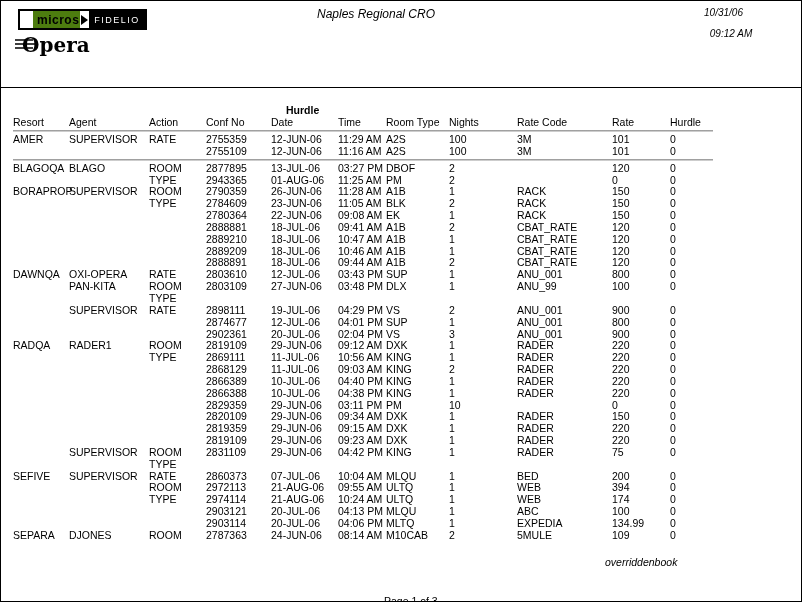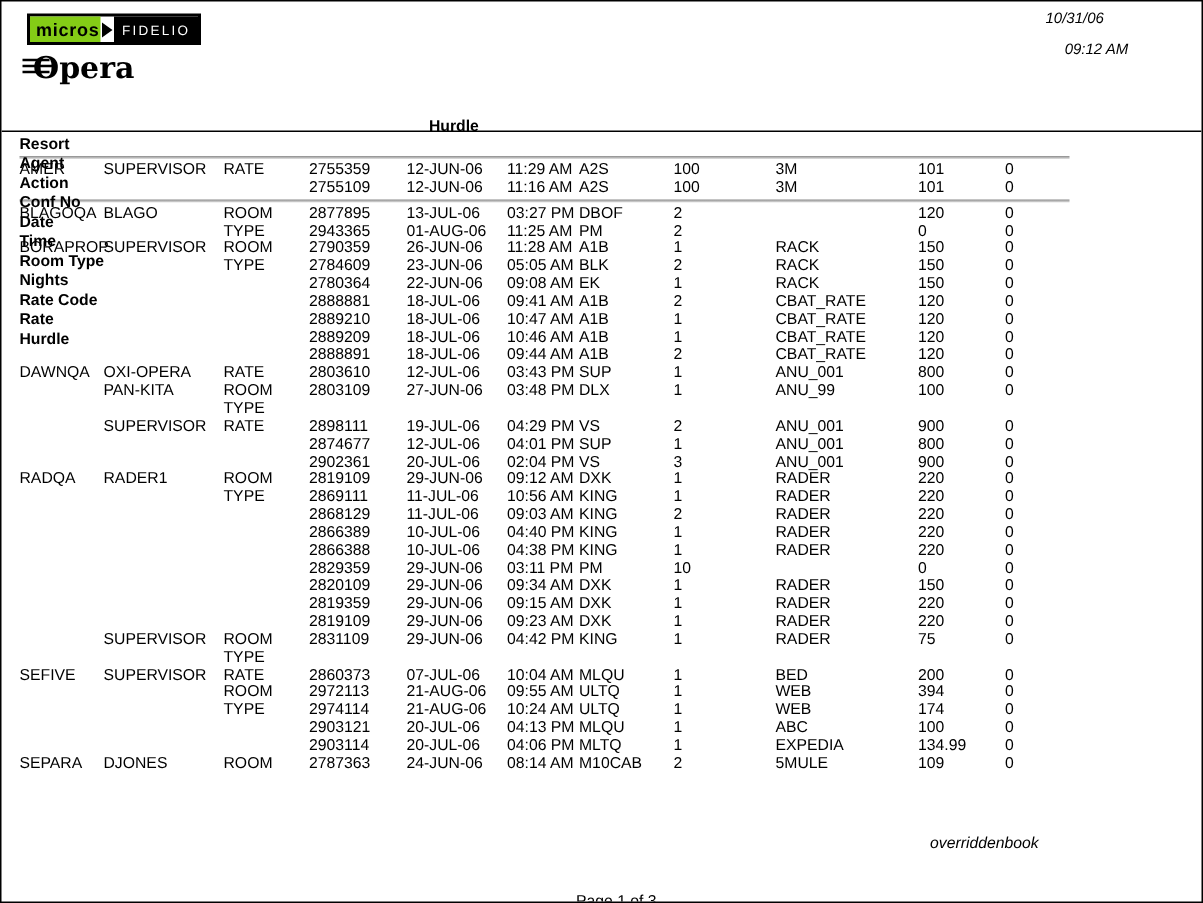--- a/index.html
+++ b/index.html
@@ -3,61 +3,62 @@
 <meta charset="utf-8">
 <style>
   html,body{margin:0;padding:0;background:#fff;}
   .page{
     position:relative;width:802px;height:602px;box-sizing:border-box;
     border:1px solid #000;background:#fff;color:#000;
     font-family:"Liberation Sans",sans-serif;overflow:hidden;
   }
   
   .logo-micros{position:absolute;top:8px;left:17px;display:flex;align-items:stretch;border:2px solid #000;background:#fff;height:17px;}
-  .micros-box{display:flex;align-items:center;padding:0 1px 0 4px;font-weight:bold;font-size:12px;letter-spacing:.5px;background:#84cc16;}
+  .micros-box{display:flex;align-items:center;padding:0 1px 0 4px;font-weight:bold;font-size:12px;letter-spacing:.5px;background:#4d7c0f;margin-left:13px;}
   .tri{width:0;height:0;border-top:5px solid transparent;border-bottom:5px solid transparent;border-left:7px solid #000;align-self:center;margin:0 1px;}
   .fidelio-box{display:flex;align-items:center;padding:0 5px;background:#000;color:#fff;font-weight:normal;font-size:9px;letter-spacing:1.5px;}
   .logo-opera{position:absolute;top:30px;left:13px;text-align:right;}
   .header-title{position:absolute;top:6px;left:0;width:750px;text-align:center;font-size:12px;font-style:italic;}
   .header-subtitle{position:absolute;top:33px;left:0;width:750px;text-align:center;font-size:12px;font-style:italic;font-weight:bold;}
-  .header-date{position:absolute;top:6px;left:696px;width:64px;text-align:left;font-size:10px;font-style:italic;}
+  .header-date{position:absolute;top:6px;left:678px;width:64px;text-align:right;font-size:10px;font-style:italic;}
   .header-time{position:absolute;top:27px;left:694px;width:72px;text-align:center;font-size:10px;font-style:italic;}
   .header-rule{position:absolute;top:86px;left:0;width:800px;height:1px;background:#000;}
   
-  .report-table{position:absolute;top:78px;left:12px;width:700px;font-size:10.5px;}
+  .report-table{position:absolute;top:104px;left:12px;width:700px;font-size:10.5px;}
   .hurdle-label{margin-left:273px;font-weight:bold;height:11px;line-height:11px;}
-  .thead{display:flex;font-weight:bold;height:13px;line-height:13px;white-space:nowrap;flex-direction:column;}
+  .thead{display:flex;font-weight:normal;height:13px;line-height:13px;white-space:nowrap;}
   .rule-etched{height:2px;background:linear-gradient(#8a8a8a,#e3e3e3);margin:1px 0 2px 0;}
   .tbody{}
   .trow{display:flex;height:11.85px;line-height:11.85px;white-space:nowrap;}
   .tcell{flex:0 0 auto;overflow:visible;}
   .c0{width:56px}.c1{width:80px}.c2{width:57px}.c3{width:65px}.c4{width:67px}
   .c5{width:48px}.c6{width:63px}.c7{width:68px}.c8{width:95px}.c9{width:58px}.c10{width:64px}
   
   .footer-page{position:absolute;left:383px;top:555px;font-size:10.5px;margin-top:39px;}
-  .footer-id{position:absolute;left:604px;top:555px;font-size:10.5px;font-style:italic;margin-left:15px;}
+  .footer-id{position:absolute;left:604px;top:555px;font-size:10.5px;font-style:italic;}
 </style>
 </head>
 <body>
 
 <div class="page">
 
   <div class="logo-micros">
     <span class="micros-box">micros</span>
     <span class="tri"></span>
     <span class="fidelio-box">FIDELIO</span>
   </div>
 
   <div class="logo-opera">
     <svg width="82" height="26">
       <path d="M1 9 H19 M1 13 H21 M1 17 H19" stroke="#000" stroke-width="1.6" fill="none"></path>
       <text x="8" y="21" font-family="DejaVu Serif, serif" font-size="20" font-weight="bold">Opera</text>
     </svg>
   </div>
 
+  <div class="header-title">Naples Regional CRO</div>
   <div class="header-date">10/31/06</div>
   <div class="header-time">09:12 AM</div>
   <div class="header-rule"></div>
 
   <div class="report-table">
     <div class="hurdle-label">Hurdle</div>
     <div class="thead">
         <div class="tcell c0">Resort</div>
         <div class="tcell c1">Agent</div>
         <div class="tcell c2">Action</div>
@@ -137,21 +138,21 @@
           <div class="tcell c8">RACK</div>
           <div class="tcell c9">150</div>
           <div class="tcell c10">0</div>
         </div>
         <div class="trow">
           <div class="tcell c0"></div>
           <div class="tcell c1"></div>
           <div class="tcell c2">TYPE</div>
           <div class="tcell c3">2784609</div>
           <div class="tcell c4">23-JUN-06</div>
-          <div class="tcell c5">05:05 AM</div>
+          <div class="tcell c5">11:05 AM</div>
           <div class="tcell c6">BLK</div>
           <div class="tcell c7">2</div>
           <div class="tcell c8">RACK</div>
           <div class="tcell c9">150</div>
           <div class="tcell c10">0</div>
         </div>
         <div class="trow">
           <div class="tcell c0"></div>
           <div class="tcell c1"></div>
           <div class="tcell c2"></div>

